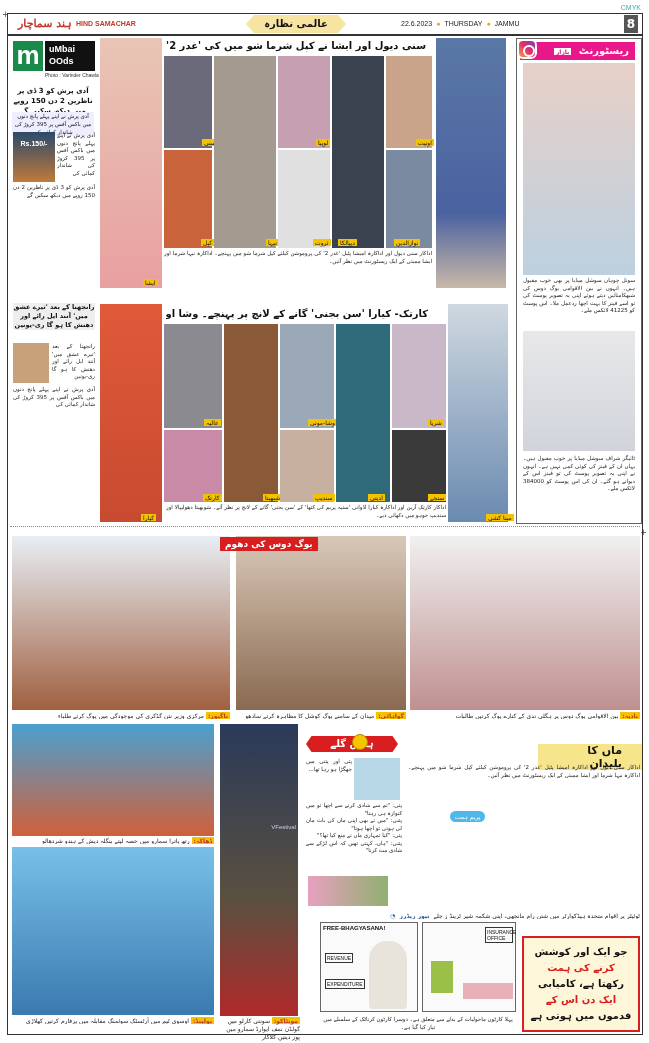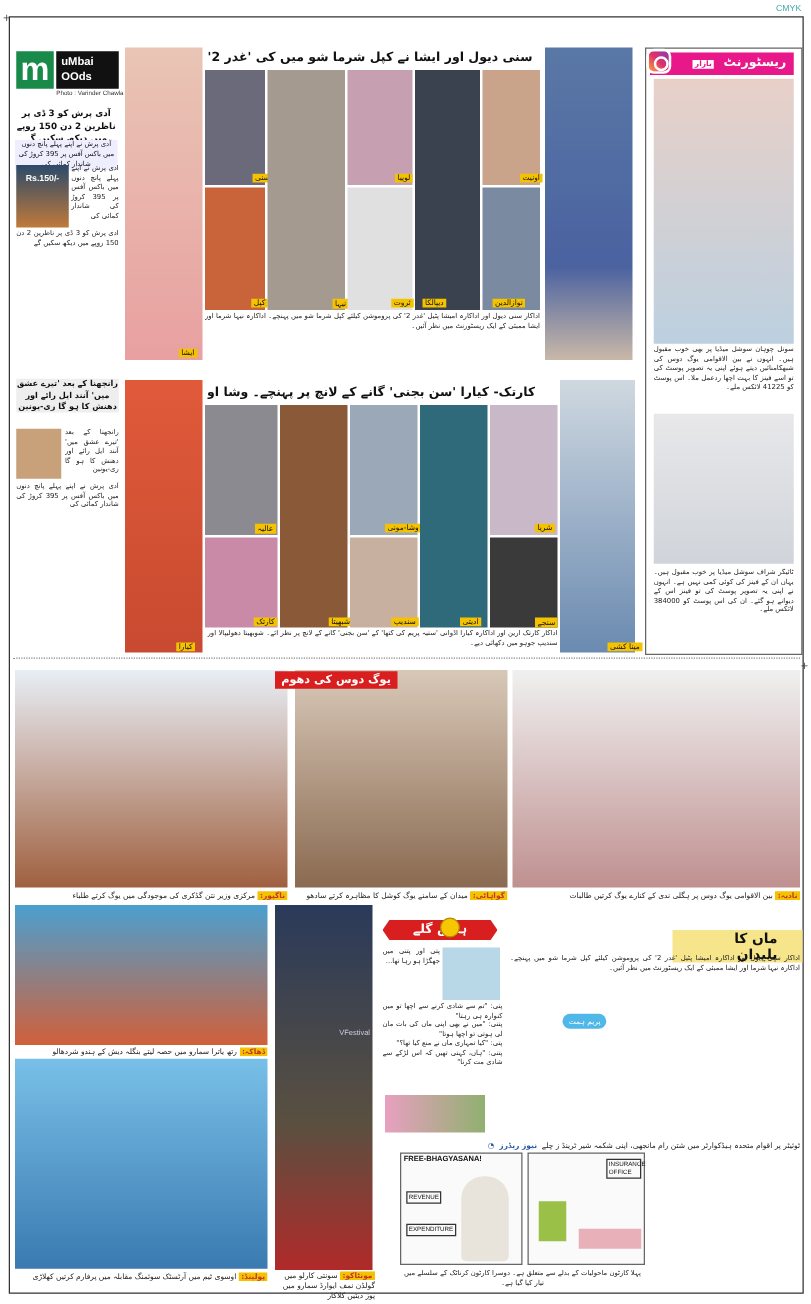--- a/index.html
+++ b/index.html
@@ -40,20 +40,29 @@
 </style>
 </head>
 <body>
 
 <div class="cmyk">CMYK</div>
 <div class="reg" style="left:2px;top:10px;">+</div>
 <div class="reg" style="right:2px;top:528px;">+</div>
 
 <div class="page">
 
+  <div class="masthead">
+    <div class="logo">ہند سماچار</div>
+    <div class="logo-en">HIND SAMACHAR</div>
+    <div class="section-title">عالمی نظارہ</div>
+    <div class="dateline">
+      <span>22.6.2023</span><span class="dot">●</span><span>THURSDAY</span><span class="dot">●</span><span>JAMMU</span>
+    </div>
+    <div class="pageno">8</div>
+  </div>
 
   <div class="box" style="left:2px;top:24px;width:86px;height:485px;border:none;">
     <div class="mumbai-logo">
       <div class="mumbai-m">m</div>
       <div class="mumbai-w">
         <div>uMbai</div>
         <div>OOds</div>
       </div>
       <div class="mumbai-credit">Photo : Varinder Chawla</div>
     </div>
@@ -175,13 +184,20 @@
     <div class="abs" style="left:4px;top:56px;font-size:5px;border:1px solid #333;padding:1px;font-family:'Liberation Sans',sans-serif;">EXPENDITURE</div>
     <div class="abs" style="left:48px;top:18px;width:38px;height:68px;background:#e8e4dc;border-radius:18px 18px 4px 4px;"></div>
   </div>
   <div class="box" style="left:414px;top:908px;width:94px;height:90px;background:#fafafa;">
     <div class="abs" style="right:2px;top:4px;font-size:5px;border:1px solid #333;padding:1px;font-family:'Liberation Sans',sans-serif;width:28px;">INSURANCE OFFICE</div>
     <div class="abs" style="left:8px;top:38px;width:22px;height:32px;background:#9ac048;"></div>
     <div class="abs" style="left:40px;top:60px;width:50px;height:16px;background:#e8b0b8;"></div>
   </div>
   <div class="abs txt" style="left:312px;top:1002px;width:196px;height:16px;text-align:center;">پہلا کارٹون ماحولیات کے بدلے سے متعلق ہے۔ دوسرا کارٹون کرناٹک کے سلسلے میں تیار کیا گیا ہے۔</div>
 
+  <div class="quote-box" style="left:514px;top:922px;width:118px;height:96px;">
+    <div>جو ایک اور کوشش</div>
+    <div class="red">کرنے کی ہمت</div>
+    <div>رکھتا ہے، کامیابی</div>
+    <div class="red">ایک دن اس کے</div>
+    <div>قدموں میں ہوتی ہے</div>
+  </div>
 </div>
 
 </body></html>

